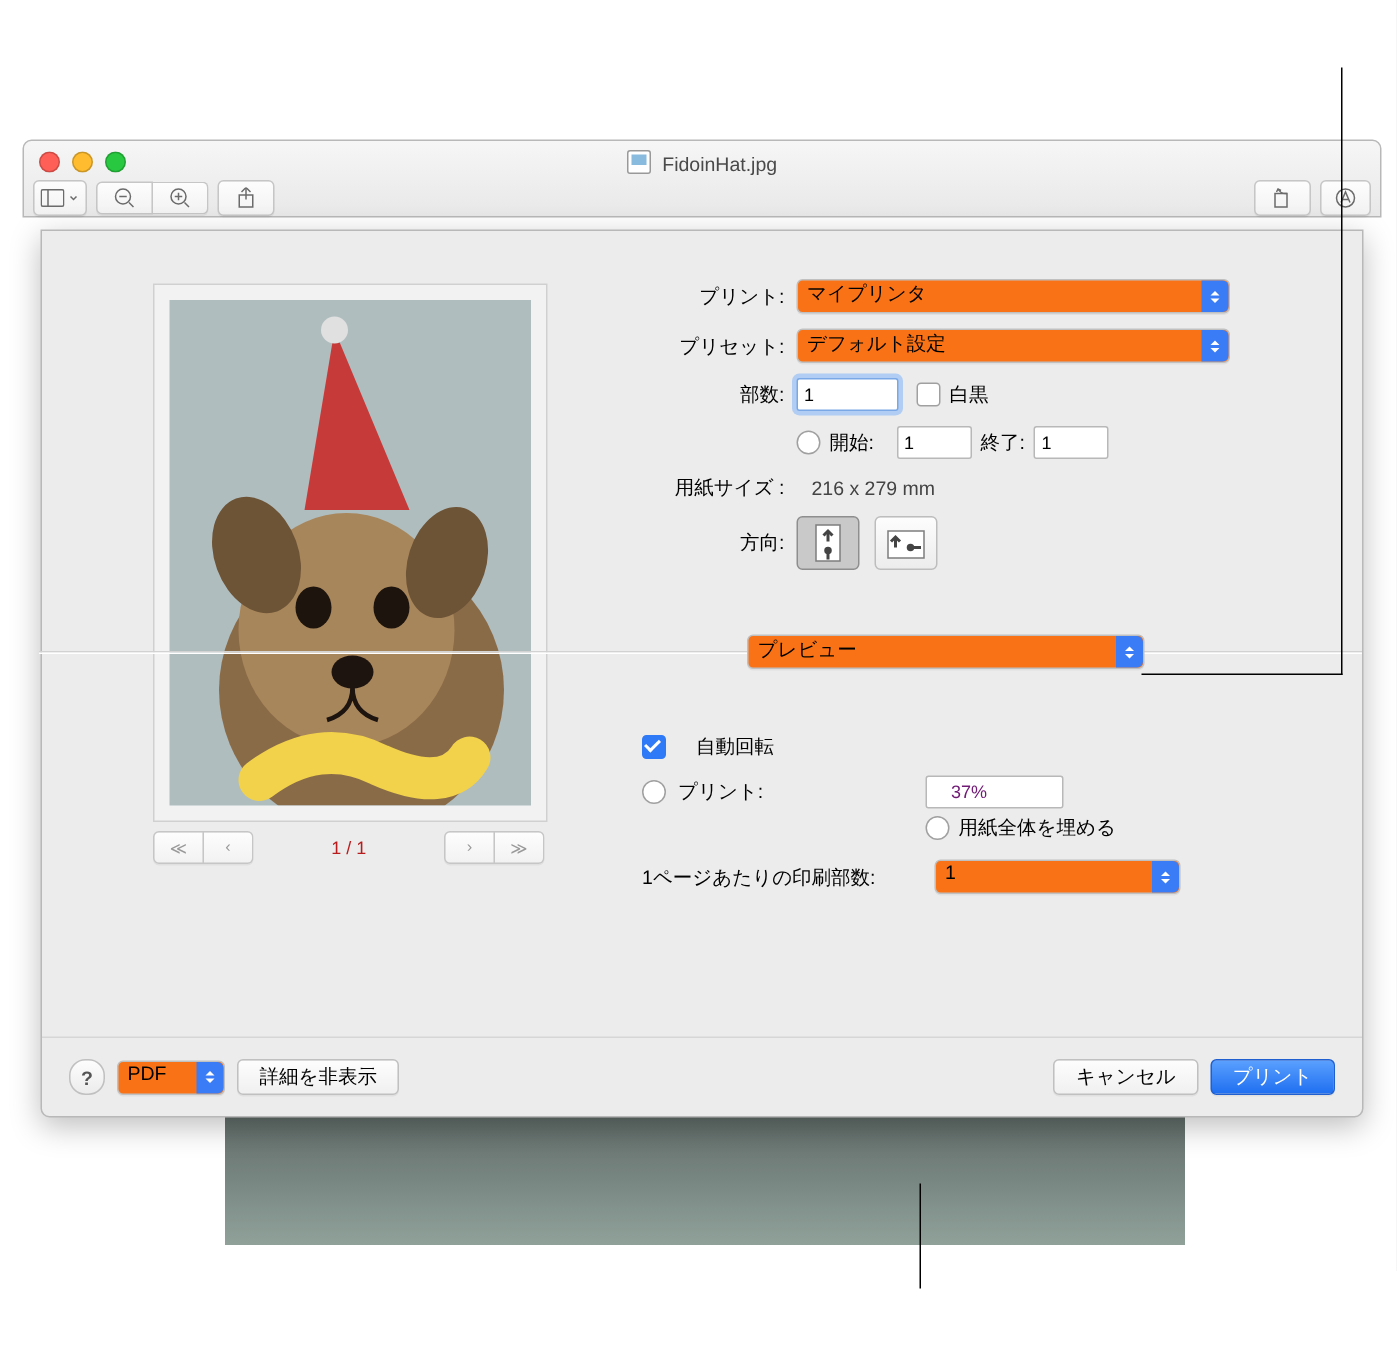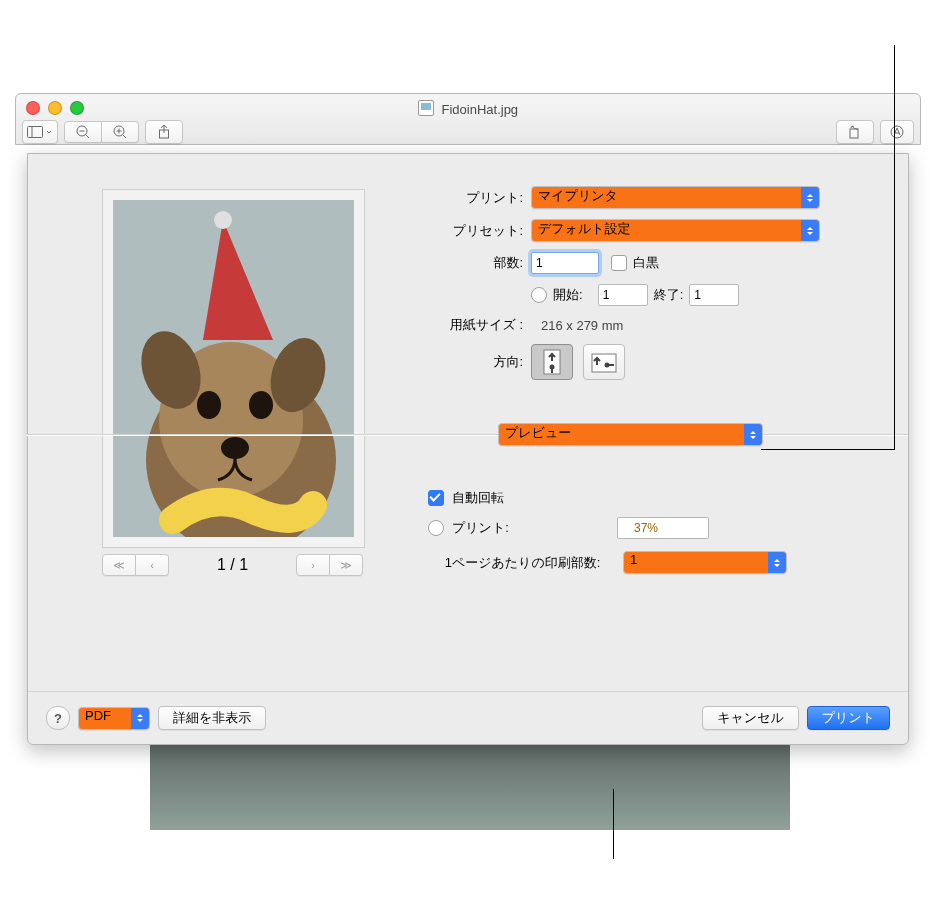--- a/index.html
+++ b/index.html
@@ -16,21 +16,21 @@
 .tbtn svg{display:block}
 .spacer{flex:1}
 .sheet{position:absolute;left:27px;top:153px;width:880px;height:590px;background:#ececec;border:1px solid #b8b8b8;border-radius:0 0 6px 6px;box-shadow:0 6px 20px rgba(0,0,0,0.25)}
 .preview-img{position:absolute;left:74px;top:35px;width:261px;height:357px;background:#f2f2f2;border:1px solid #d0d0d0}
 .preview-inner{position:absolute;inset:10px;background:#b7c6ca;overflow:hidden}
 .pager{position:absolute;left:74px;top:400px;width:261px;height:22px;display:flex;align-items:center;justify-content:space-between}
 .pair{display:flex}
 .pair .tbtn{width:32px;height:20px;border-radius:0}
 .pair .tbtn:first-child{border-top-left-radius:4px;border-bottom-left-radius:4px}
 .pair .tbtn:last-child{border-top-right-radius:4px;border-bottom-right-radius:4px;border-left:0}
-.pglbl{font-size:16px;color:#000000}
+.pglbl{font-size:12px;color:#b91c1c}
 .form{position:absolute;left:375px;top:32px;right:30px}
 .row{display:flex;align-items:center;margin-bottom:10px}
 .lbl{width:120px;text-align:right;padding-right:8px;color:#000}
 .popup{flex:1;max-width:275px;height:21px;background:#f97316;border:1px solid #c0c0c0;border-radius:4px;display:flex;padding:0 6px;position:relative;box-shadow:0 1px 0 rgba(0,0,0,0.05)}
 .popup.small{max-width:210px}
 .popup .arrows{position:absolute;right:0;top:0;bottom:0;width:18px;background:#3a7cf6;border-top-right-radius:4px;border-bottom-right-radius:4px;display:flex;flex-direction:column;align-items:center;justify-content:center}
 .popup .arrows:before,.popup .arrows:after{content:"";border:3px solid transparent}
 .popup .arrows:before{border-bottom-color:#fff;margin-bottom:1px}
 .popup .arrows:after{border-top-color:#fff;margin-top:1px}
 .textin{height:20px;background:#fff;border:1px solid #b8b8b8;border-radius:2px;padding:0 4px;font-size:12px}
@@ -226,29 +226,34 @@
   <div class="mid-popup">
     <div class="popup" style="max-width:none">
       <span>プレビュー</span>
       <span class="arrows"></span>
     </div>
   </div>
 
   <div class="lower">
     <div class="row">
       <span class="chk on"></span>
-      <span style="margin-left:8px">自動回転</span>
+      <span style="margin-left:20px">自動回転</span>
     </div>
     <div class="row" style="margin-bottom:4px">
       <span class="radio"></span>
       <span style="margin-left:8px;width:165px">プリント:</span>
-      <input class="textin" style="width: 70px; color: #a16207; padding-left: 16px;" value="37%">
+      <input class="textin" style="width: 70px; color: #701a75; padding-left: 16px;" value="37%">
+    </div>
+    <div class="row">
+      <span style="width:189px"></span>
+      <span class="radio"></span>
+      <span style="margin-left:6px">用紙全体を埋める</span>
     </div>
     <div class="row" style="margin-top:12px">
-      <span style="text-align:center;width:189px;padding-right:0">1ページあたりの印刷部数:</span>
+      <span style="text-align:left;width:189px;padding-right:0">1ページあたりの印刷部数:</span>
       <div class="popup" style="max-width:150px;margin-left:6px">
         <span>1</span>
         <span class="arrows"></span>
       </div>
     </div>
   </div>
 
   <div class="footer">
     <div class="help">?</div>
     <div class="popup" style="max-width:58px">

